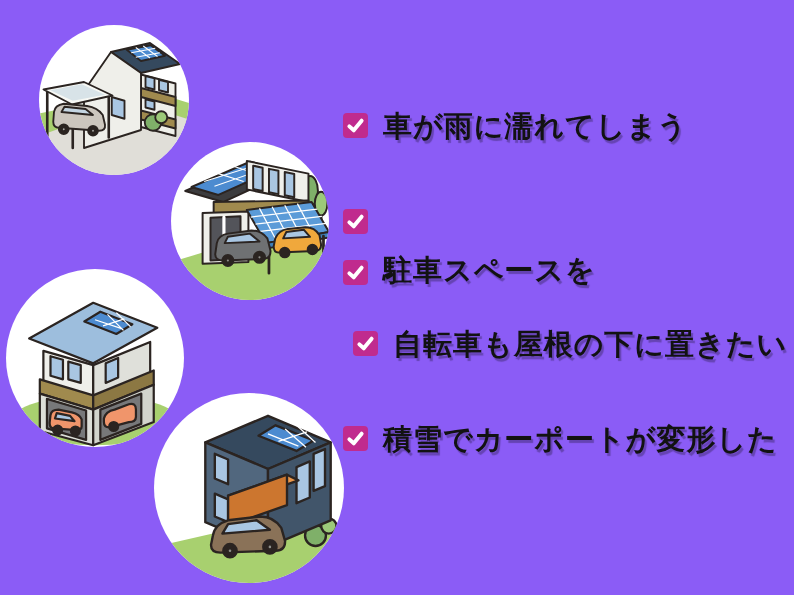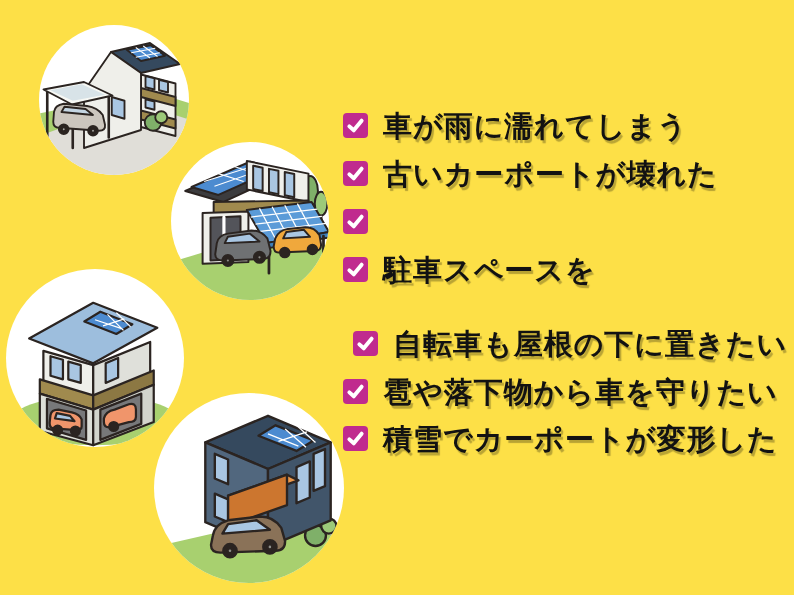--- a/index.html
+++ b/index.html
@@ -1,20 +1,20 @@
 <!DOCTYPE html>
 <html lang="ja" style="--c-checkbox: #c02b8e; --c-check: #ffffff; --c-text: #121212; --c-outline: #2b2421; --c-wall: #efefea; --c-wall-shade: #dfe0da; --c-window: #a9c6e2; --c-solar: #4c8bd0; --c-canopy: #5b9bd8; --c-canopy-edge: #3f7fb8; --c-olive: #a08a4e; --c-olive-dark: #8c7843; --c-navy-roof: #35495e; --c-charcoal: #3c3c3e; --c-slate: #51677e; --c-slate-dark: #41556a; --c-lightblue-roof: #9dbedd; --c-orange-balcony: #cc762f; --c-orange-balcony-top: #e8964a; --c-orange-car: #f0a83c; --c-salmon-car: #f0956b; --c-brown-car: #8a7258; --c-silver-car: #ccc6be; --c-gray-suv: #6f7173; --c-grass: #a8d06f; --c-grass-dark: #7fb069; --c-grass-light: #9cc979; --c-pavement: #e0ded8; --c-garage: #77787a; --c-dark-section: #53545a;"><head>
 <meta charset="utf-8">
 <style>
   html,body{margin:0;padding:0;}
   body{
     width:794px;height:595px;background:#ffffff;overflow:hidden;position:relative;
     font-family:"Liberation Sans","DejaVu Sans",sans-serif;
   }
-  .stage{position:relative;width:794px;height:595px;background:#fde047;}
+  .stage{position:relative;width:794px;height:595px;background:#8b5cf6;}
 
   
   .circ{
     position:absolute;border-radius:50%;overflow:hidden;background:#fff;
   }
   .circ svg{display:block;width:100%;height:100%;}
   #circ1{left:39px;top:25px;width:150px;height:150px;}
   #circ2{left:171px;top:142px;width:158px;height:158px;}
   #circ3{left:6px;top:269px;width:178px;height:178px;}
   #circ4{left:154px;top:393px;width:190px;height:190px;}
@@ -35,21 +35,21 @@
     color:var(--c-text,#121212);
     text-shadow:2px 3px 1px rgba(0,0,0,0.27);
     white-space:nowrap;
   }
   .txt .l2{display:block;padding-left:154px;}
   .txt .l2:empty{display:none;}
 
   #row1{top:111px;}
   #row2{top:159px;}
   #row3{top:207px;}
-  #row4{top:255px;}
+  #row4{top:255px;align-items:flex-end;}
   #row5{top:329px;padding-left:10px;}
   #row6{top:377px;}
   #row7{top:424px;}
 
   
   .ill{stroke:var(--c-outline,#2b2421);stroke-width:2.5;stroke-linejoin:round;stroke-linecap:round;}
   .nostroke{stroke:none;}
   .grid{stroke:#ffffff;stroke-width:1.4;fill:none;stroke-linecap:butt;}
   .gridwide{stroke:#ffffff;stroke-width:1.6;fill:none;stroke-linecap:butt;}
   .post{fill:none;stroke:var(--c-outline,#2b2421);stroke-width:3.5;}
@@ -209,28 +209,20 @@
 
     <div class="row" id="row1">
       <span class="cb">
         <svg viewBox="0 0 24 24">
             <polyline points="5,13 10,17.5 19,6.5" fill="none" stroke="var(--c-check,#fff)" stroke-width="4.5" stroke-linecap="round" stroke-linejoin="round"></polyline>
           </svg>
       </span>
       <span class="txt"><span>車が雨に濡れてしまう</span></span>
     </div>
 
-    <div class="row" id="row2">
-      <span class="cb">
-        <svg viewBox="0 0 24 24">
-            <polyline points="5,13 10,17.5 19,6.5" fill="none" stroke="var(--c-check,#fff)" stroke-width="4.5" stroke-linecap="round" stroke-linejoin="round"></polyline>
-          </svg>
-      </span>
-      <span class="txt"><span>古いカーポートが壊れた</span></span>
-    </div>
 
     <div class="row" id="row3">
       <span class="cb">
         <svg viewBox="0 0 24 24">
             <polyline points="5,13 10,17.5 19,6.5" fill="none" stroke="var(--c-check,#fff)" stroke-width="4.5" stroke-linecap="round" stroke-linejoin="round"></polyline>
           </svg>
       </span>
     </div>
 
     <div class="row" id="row4">
@@ -244,28 +236,20 @@
 
     <div class="row" id="row5">
       <span class="cb">
         <svg viewBox="0 0 24 24">
             <polyline points="5,13 10,17.5 19,6.5" fill="none" stroke="var(--c-check,#fff)" stroke-width="4.5" stroke-linecap="round" stroke-linejoin="round"></polyline>
           </svg>
       </span>
       <span class="txt"><span>自転車も屋根の下に置きたい</span></span>
     </div>
 
-    <div class="row" id="row6">
-      <span class="cb">
-        <svg viewBox="0 0 24 24">
-            <polyline points="5,13 10,17.5 19,6.5" fill="none" stroke="var(--c-check,#fff)" stroke-width="4.5" stroke-linecap="round" stroke-linejoin="round"></polyline>
-          </svg>
-      </span>
-      <span class="txt"><span>雹や落下物から車を守りたい</span></span>
-    </div>
 
     <div class="row" id="row7">
       <span class="cb">
         <svg viewBox="0 0 24 24">
             <polyline points="5,13 10,17.5 19,6.5" fill="none" stroke="var(--c-check,#fff)" stroke-width="4.5" stroke-linecap="round" stroke-linejoin="round"></polyline>
           </svg>
       </span>
       <span class="txt"><span>積雪でカーポートが変形した</span></span>
     </div>
 

